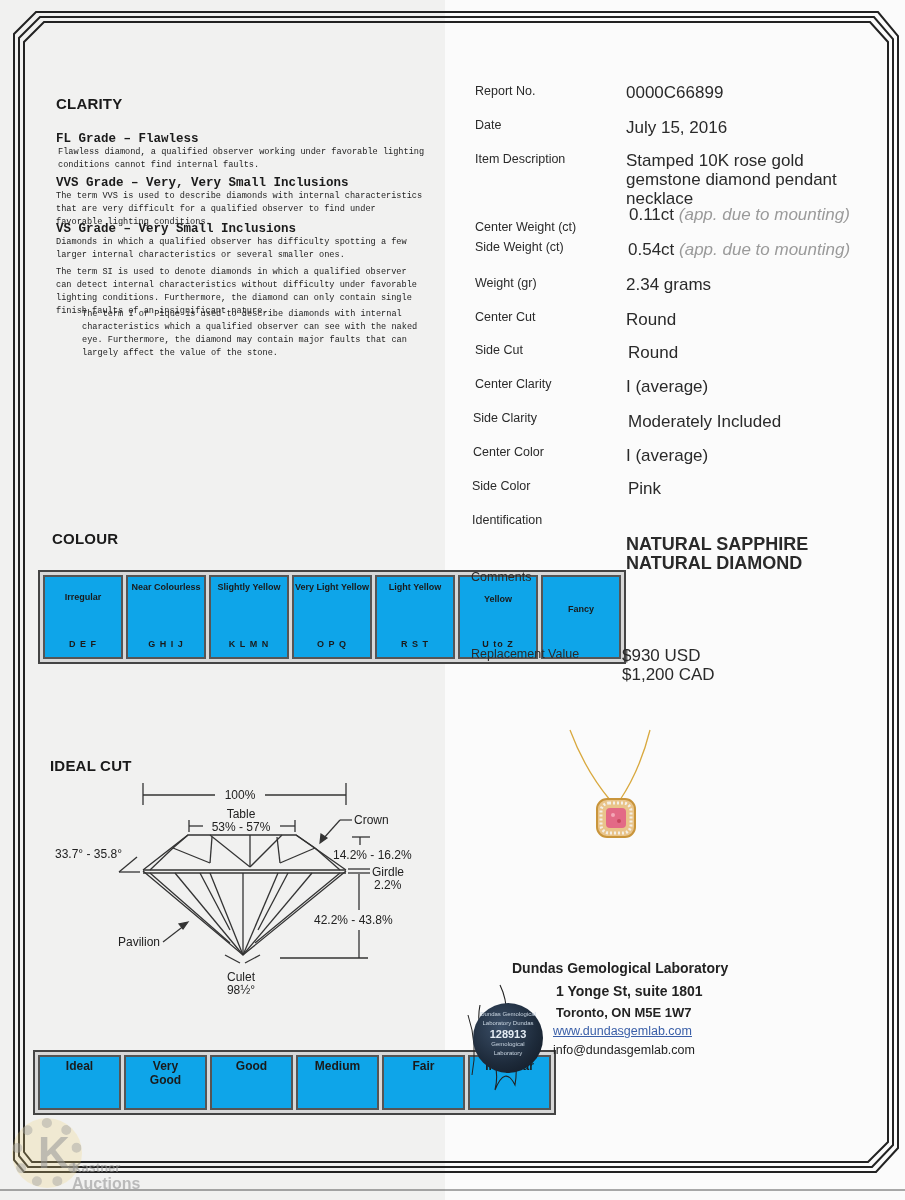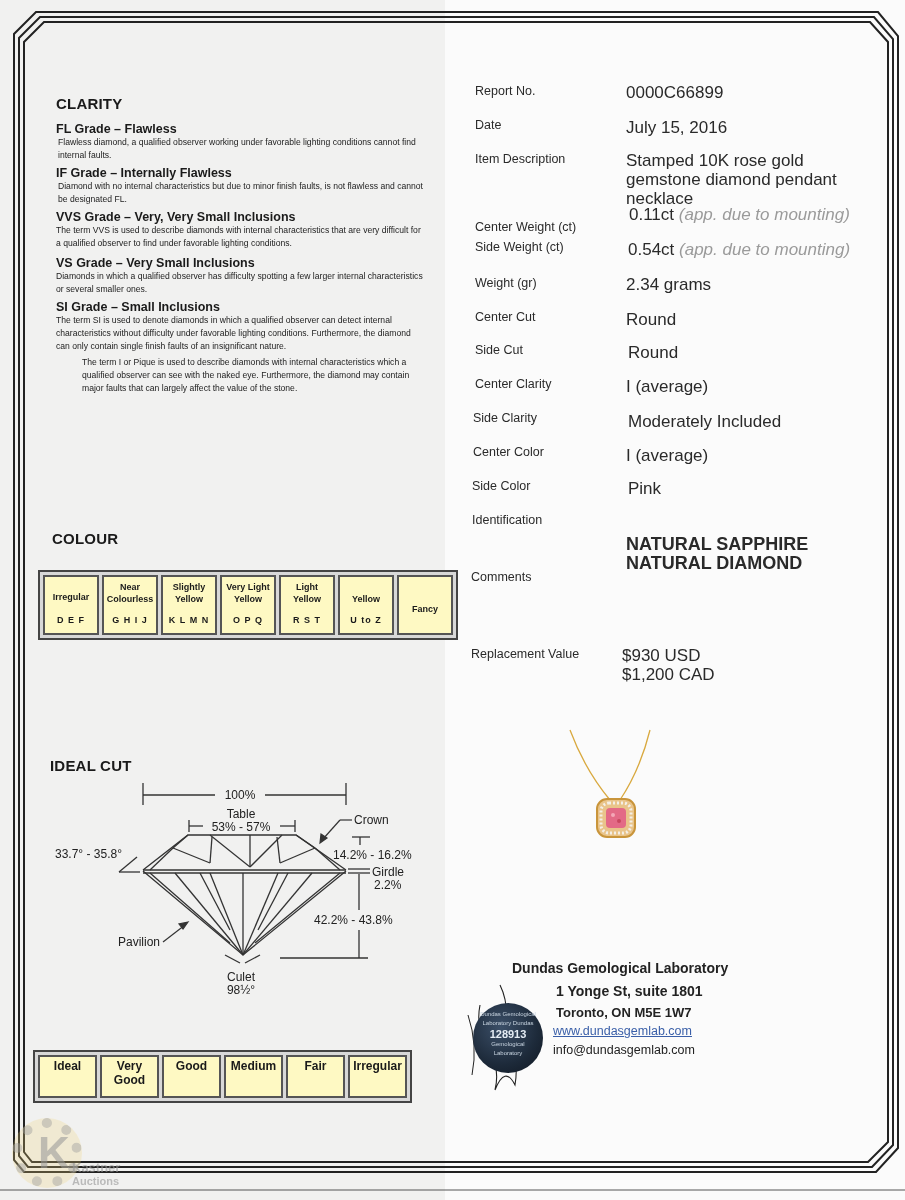--- a/index.html
+++ b/index.html
@@ -5,21 +5,21 @@
   html,body{margin:0;padding:0;}
   body{width:905px;height:1200px;position:relative;overflow:hidden;background:#f4f4f3;font-family:"Liberation Sans",sans-serif;color:#1a1a1a;}
   .frame{position:absolute;left:0;top:0;width:905px;height:1200px;pointer-events:none;}
   .left-col{position:absolute;left:0;top:0;width:445px;height:1200px;background:#f1f1f0;}
   .right-col{position:absolute;left:445px;top:0;width:460px;height:1200px;background:#fbfbfb;}
   .abs{position:absolute;}
   .h-sec{font-weight:bold;font-size:15px;letter-spacing:0.2px;}
   .grade-title{font-weight:bold;font-size:12.5px;}
   .grade-desc{font-size:8.6px;line-height:13px;color:#222;}
   table.grid{border-collapse:separate;border-spacing:3px;border:2px solid #444;background:#d8d8d8;}
-  table.grid td{background:#fef9c3;border:2px solid #555;text-align:center;vertical-align:top;font-weight:bold;font-size:9px;padding:0;}
+  table.grid td{background:#0ea5e9;border:2px solid #555;text-align:center;vertical-align:top;font-weight:bold;font-size:9px;padding:12px;}
   .colour-cell{width:52px;height:56px;position:relative;}
   .colour-cell .nm{position:absolute;left:0;right:0;top:4px;line-height:12px;}
   .colour-cell .lt{position:absolute;left:0;right:0;bottom:8px;letter-spacing:1px;}
   .cut-cell{width:55px;height:37px;font-size:12px !important;line-height:14px;padding-top:2px !important;}
   .row-label{position:absolute;left:475px;font-size:12.5px;color:#2a2a2a;}
   .row-val{position:absolute;left:626px;font-size:17px;color:#2a2a2a;line-height:19px;}
   .muted{color:#9a9a9a;font-style:italic;}
   .bold{font-weight:bold;}
   .lab{position:absolute;font-weight:bold;color:#222;text-align:center;}
   .link{color:#3a5fa8;text-decoration:underline;}
@@ -35,39 +35,34 @@
   <g fill="none" stroke="#222" stroke-width="2">
     <polygon points="36,12 878,12 898,36 898,1148 876,1172 24,1172 14,1160 14,34"></polygon>
     <polygon points="40,17 874,17 893,39 893,1145 872,1167 28,1167 19,1156 19,38"></polygon>
     <polygon points="44,22 870,22 888,42 888,1142 868,1162 32,1162 24,1152 24,42"></polygon>
   </g>
   <line x1="0" y1="1190" x2="905" y2="1190" stroke="#555" stroke-width="1"></line>
 </svg>
 
 <div class="abs h-sec" style="left:56px;top:95px;">CLARITY</div>
 
-<div class="abs" style="left:56px;top:122px;width:370px;">
+<div class="abs" style="left:56px;top:132px;width:370px;font-family:Liberation Mono, monospace;">
   <div>
     <div class="grade-title">FL Grade – Flawless</div>
     <div class="grade-desc" style="height:30px;padding-left:2px;">Flawless diamond, a qualified observer working under favorable lighting conditions cannot find internal faults.</div>
   </div>
   <div>
-    <div class="grade-title">IF Grade – Internally Flawless</div>
-    <div class="grade-desc" style="height:30px;padding-left:2px;">Diamond with no internal characteristics but due to minor finish faults, is not flawless and cannot be designated FL.</div>
-  </div>
-  <div>
     <div class="grade-title">VVS Grade – Very, Very Small Inclusions</div>
     <div class="grade-desc" style="height:32px;">The term VVS is used to describe diamonds with internal characteristics that are very difficult for a qualified observer to find under favorable lighting conditions.</div>
   </div>
   <div>
     <div class="grade-title">VS Grade – Very Small Inclusions</div>
     <div class="grade-desc" style="height:30px;">Diamonds in which a qualified observer has difficulty spotting a few larger internal characteristics or several smaller ones.</div>
   </div>
   <div>
-    <div class="grade-title">SI Grade – Small Inclusions</div>
     <div class="grade-desc" style="height:42px;">The term SI is used to denote diamonds in which a qualified observer can detect internal characteristics without difficulty under favorable lighting conditions. Furthermore, the diamond can only contain single finish faults of an insignificant nature.</div>
   </div>
   <div>
     <div class="grade-desc" style="padding-left:2px;margin-left:24px;">The term I or Pique is used to describe diamonds with internal characteristics which a qualified observer can see with the naked eye. Furthermore, the diamond may contain major faults that can largely affect the value of the stone.</div>
   </div>
 </div>
 
 <div class="abs h-sec" style="left:52px;top:530px;">COLOUR</div>
 <div class="abs" style="left:38px;top:570px;">
   <table class="grid">
@@ -279,13 +274,13 @@
   <div>Dundas Gemological</div>
   <div>Laboratory Dundas</div>
   <div style="font-size:11px;line-height:12px;font-weight:bold;color:#e4ecf4">128913</div>
   <div>Gemological</div>
   <div>Laboratory</div>
 </div>
 
 <div class="abs" style="left:12px;top:1118px;width:70px;height:70px;border-radius:50%;border:10px dotted rgba(160,160,160,0.45);background:rgba(240,210,120,0.25);box-sizing:border-box;"></div>
 <div class="abs" style="left:38px;top:1128px;font-size:44px;font-weight:bold;color:rgba(150,150,150,0.55);font-family:'Liberation Sans',sans-serif;">K</div>
 <div class="abs" style="left:72px;top:1160px;font-size:13px;font-weight:bold;color:rgba(150,150,150,0.6);">Kastner</div>
-<div class="abs" style="left:72px;top:1175px;font-size:11px;font-weight:bold;color:rgba(150,150,150,0.6);">Auctions</div>
+<div class="abs" style="left:72px;top:1175px;font-size:16px;font-weight:bold;color:rgba(150,150,150,0.6);">Auctions</div>
 
 </body></html>

